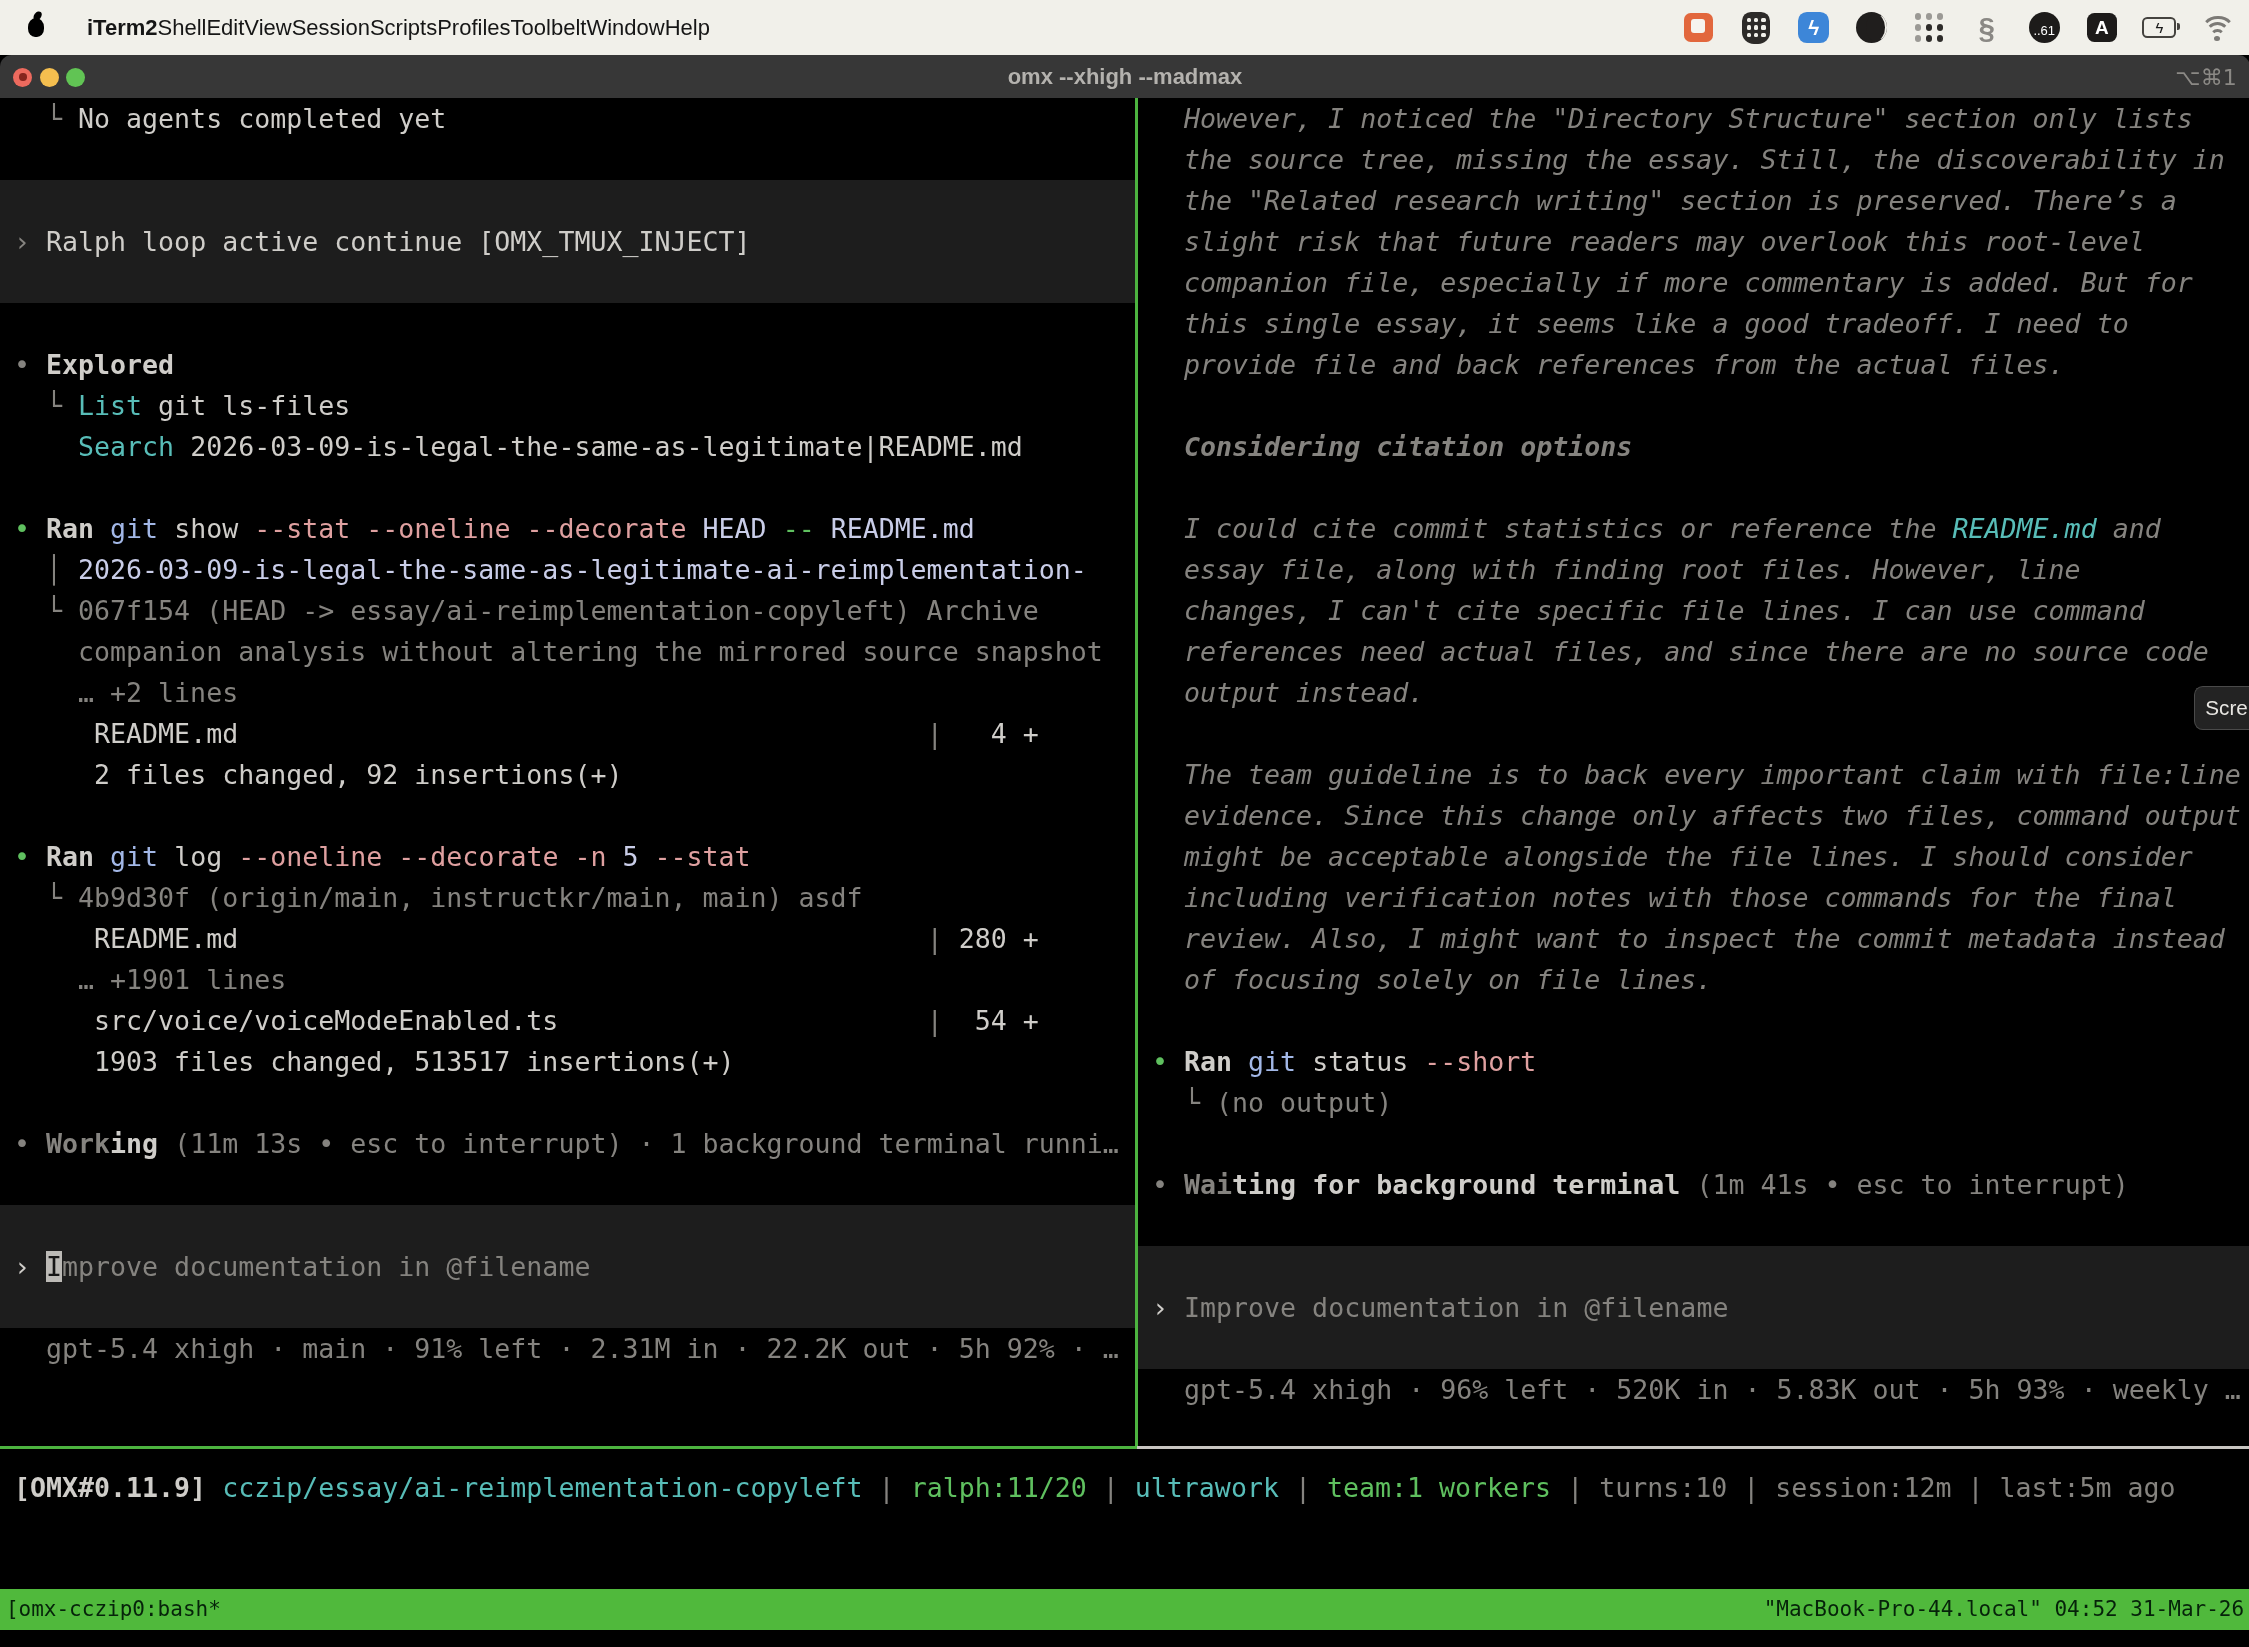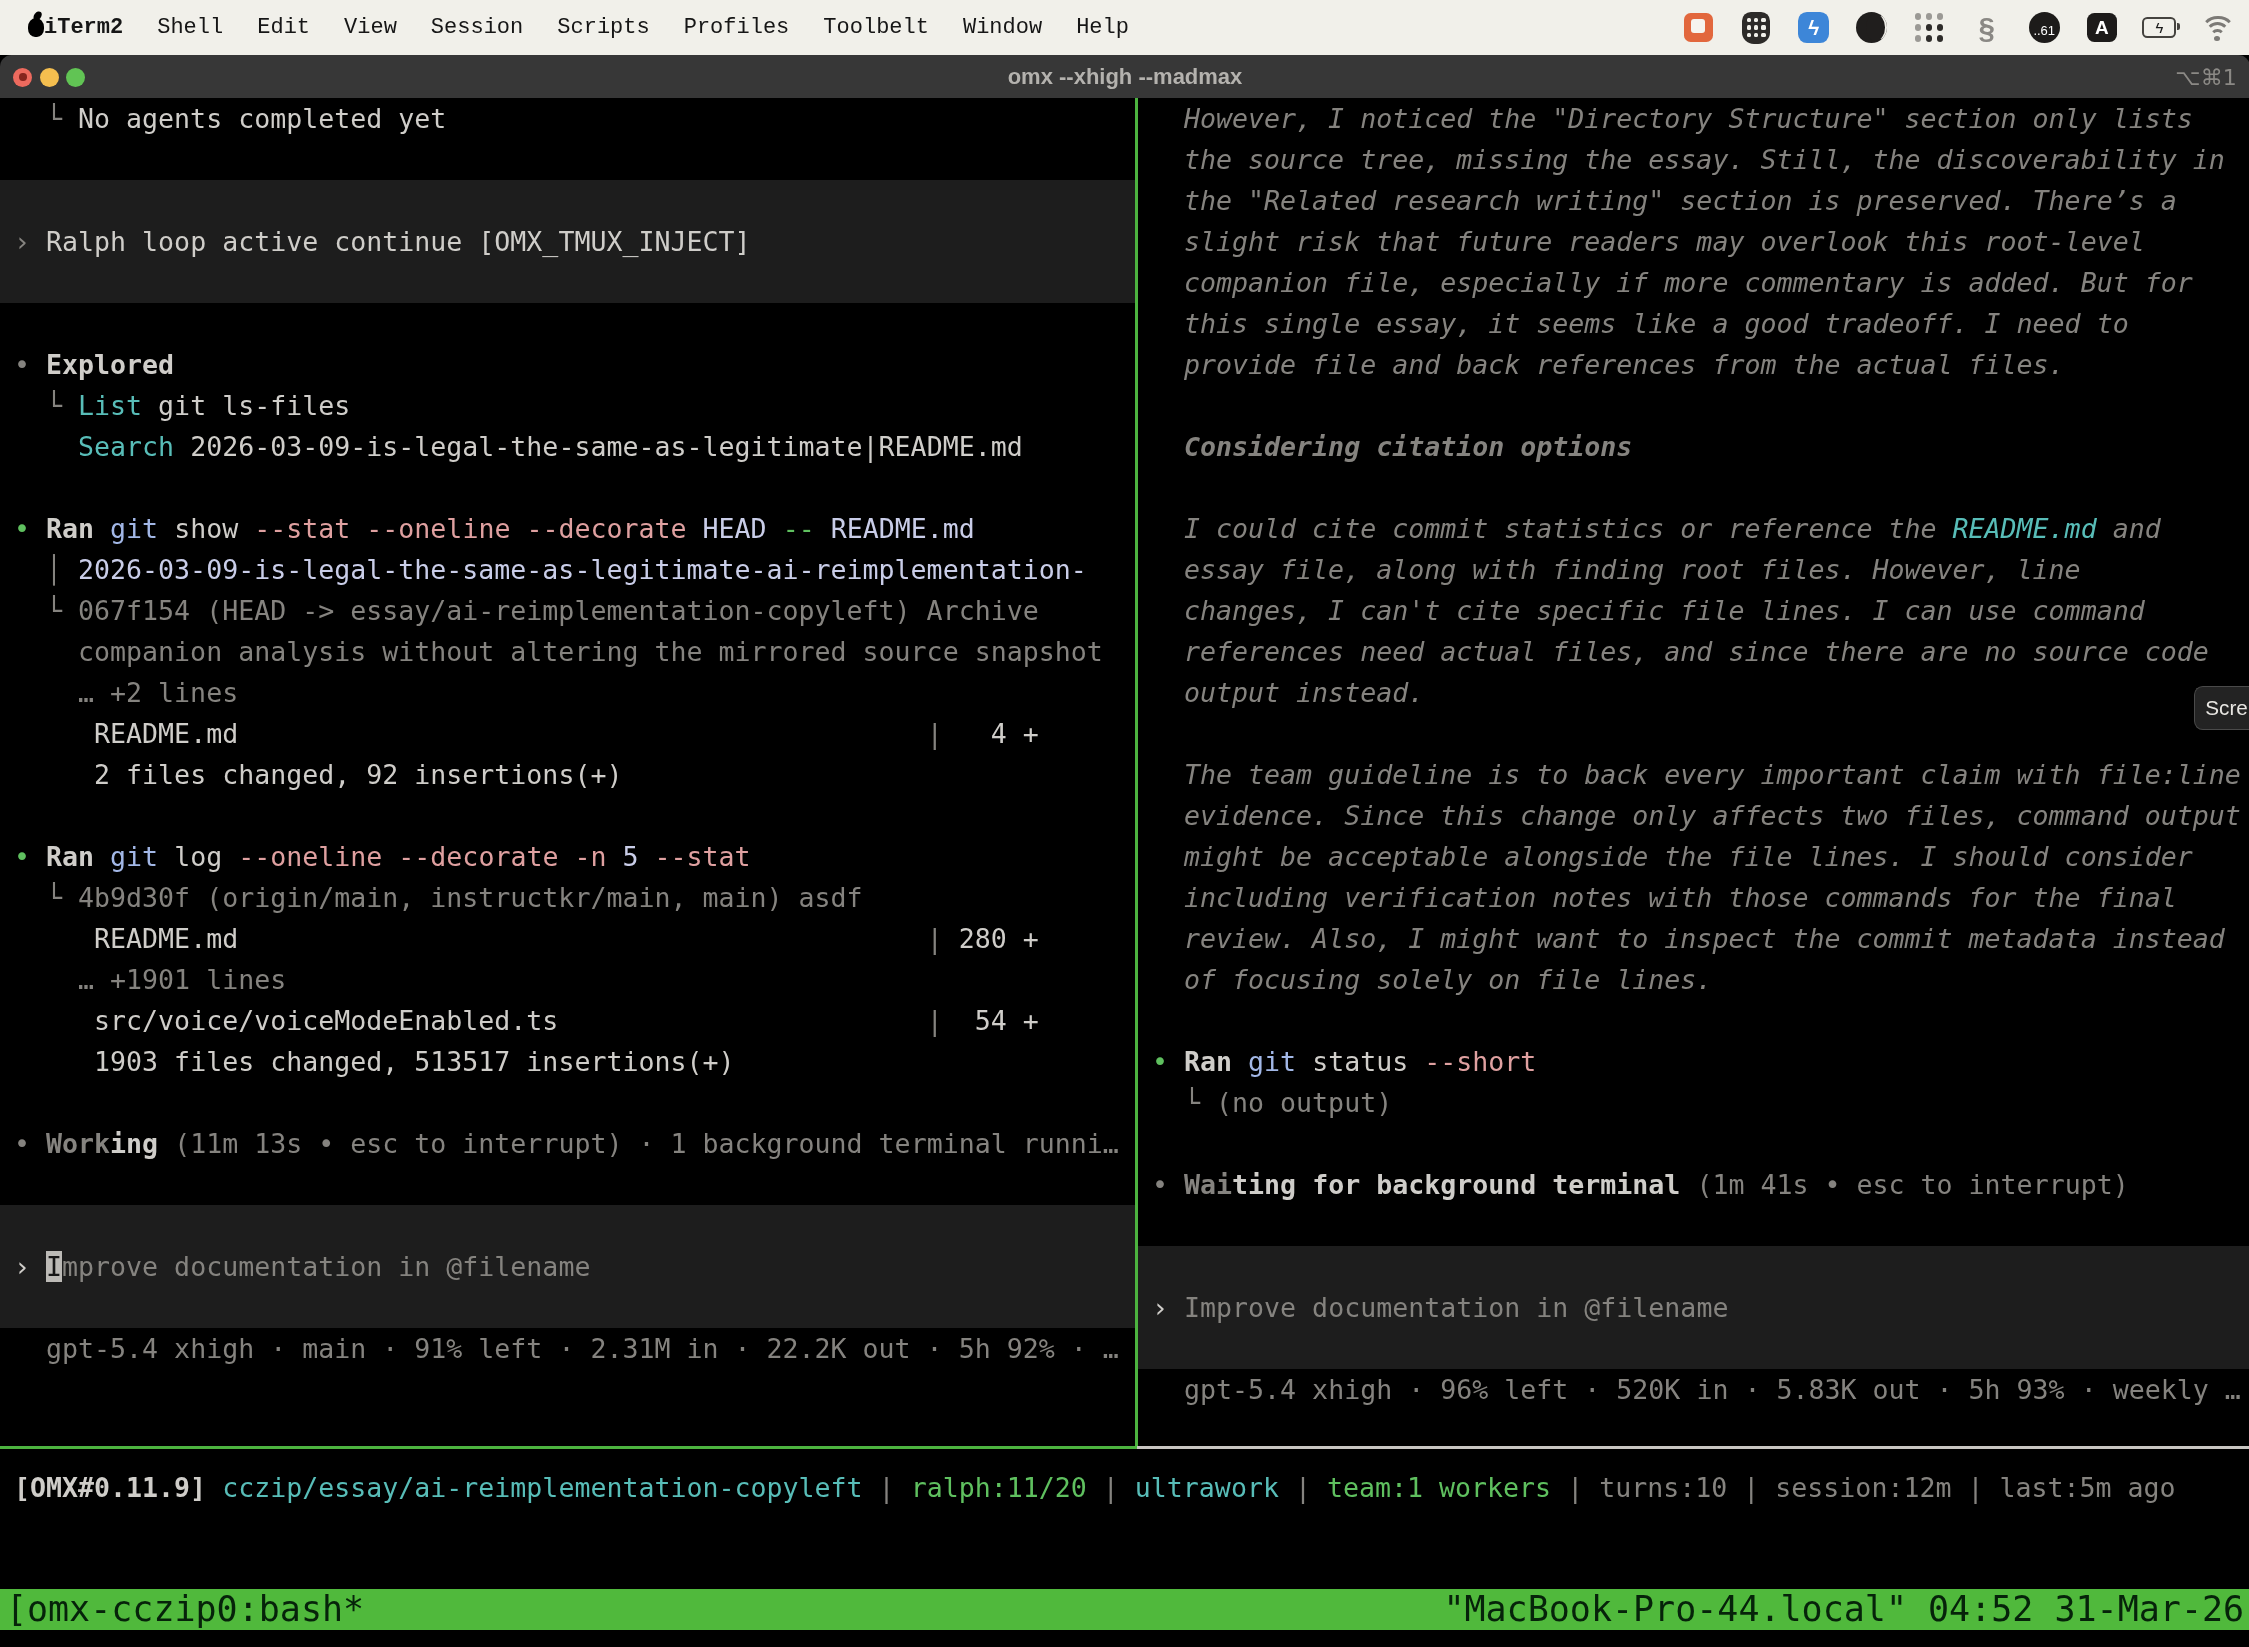--- a/index.html
+++ b/index.html
@@ -6,21 +6,21 @@
   #screen{position:relative;width:2250px;height:1648px;background:#000;overflow:hidden;
           font-family:"DejaVu Sans Mono",monospace;}
   
   .menubar{position:absolute;left:0;top:0;width:2250px;height:55px;background:#f1f0ea;
            display:flex;align-items:center;font-family:"Liberation Sans",sans-serif;
            font-size:22px;color:#161616;}
   .menubar .apple{width:16px;height:19px;background:#000;border-radius:48% 48% 44% 44%;
            margin-left:28px;position:relative;}
   .menubar .apple:before{content:"";position:absolute;width:7.4px;height:10.3px;background:#000;
            border-radius:50%;top:-6.6px;left:5.9px;transform:rotate(38deg);}
-  .menuitems{display:flex;gap:34px;font-family:Liberation Mono, monospace;}
+  .menuitems{display:flex;margin-left:43px;}
   .menuitems .mi{white-space:nowrap;}
   .mi.app{font-weight:700;}
   .statusicons{margin-left:auto;display:flex;align-items:center;gap:23.6px;margin-right:16px;}
   .sic{width:34px;height:34px;display:flex;align-items:center;justify-content:center;position:relative;}
   .ic-chat{width:29.5px;height:29.5px;background:#e2673d;border-radius:6.6px;position:relative;}
   .ic-chat:before{content:"";position:absolute;left:6.6px;top:5.9px;width:14.8px;height:14px;background:#f6f4ef;border-radius:3px;}
   .ic-chat:after{content:"";position:absolute;left:7.4px;bottom:-4.4px;border:5.2px solid transparent;border-top-color:#e2673d;}
   .ic-shield{width:28px;height:32px;background:#2d2b29;border-radius:8.9px 8.9px 11.8px 11.8px;
              display:grid;grid-template-columns:repeat(3,4.4px);grid-template-rows:repeat(3,4.4px);
              gap:3px;align-content:center;justify-content:center;}
@@ -71,21 +71,21 @@
   .boxbg{background:#1d1d1d;}
   .fg{color:#cfcdc9;} .dim{color:#85837f;} .lav{color:#c9cde8;} .blue{color:#a2b7e6;}
   .pink{color:#dfa0a0;} .grn{color:#5fc05f;} .teal{color:#58bdb8;}
   .b{font-weight:700;} .it{font-style:italic;}
   .cur{background:#bcbab6;color:#161616;}
   
   .hborder-l{position:absolute;left:0;top:1446px;width:1137px;height:3px;background:#4cb33f;}
   .hborder-r{position:absolute;left:1137px;top:1446px;width:1113px;height:3px;background:#c8c6c2;}
   .omxline{position:absolute;left:0;top:1449px;width:2250px;height:139px;padding-top:17.7px;box-sizing:border-box;}
   .tmuxbar{position:absolute;left:0;top:1589px;width:2250px;height:41px;background:#50b93c;
-           color:#06230a;font-size:35px;line-height:41px;white-space:pre;display:flex;}
+           color:#06230a;font-size:21px;line-height:41px;white-space:pre;display:flex;}
   .tmuxbar .tleft{padding-left:5.9px;}
   .tmuxbar .tright{margin-left:auto;padding-right:5.9px;}
   
   .notify{position:absolute;left:2194px;top:686px;width:66px;height:44px;background:#232323;
           border:1.5px solid #4a4a4a;border-right:none;border-radius:8.9px 0 0 8.9px;color:#e8e6e2;
           font-family:"Liberation Sans",sans-serif;font-size:20.7px;display:flex;align-items:center;
           padding-left:10.3px;box-sizing:border-box;z-index:5;}
 </style>
 </head>
 <body>

